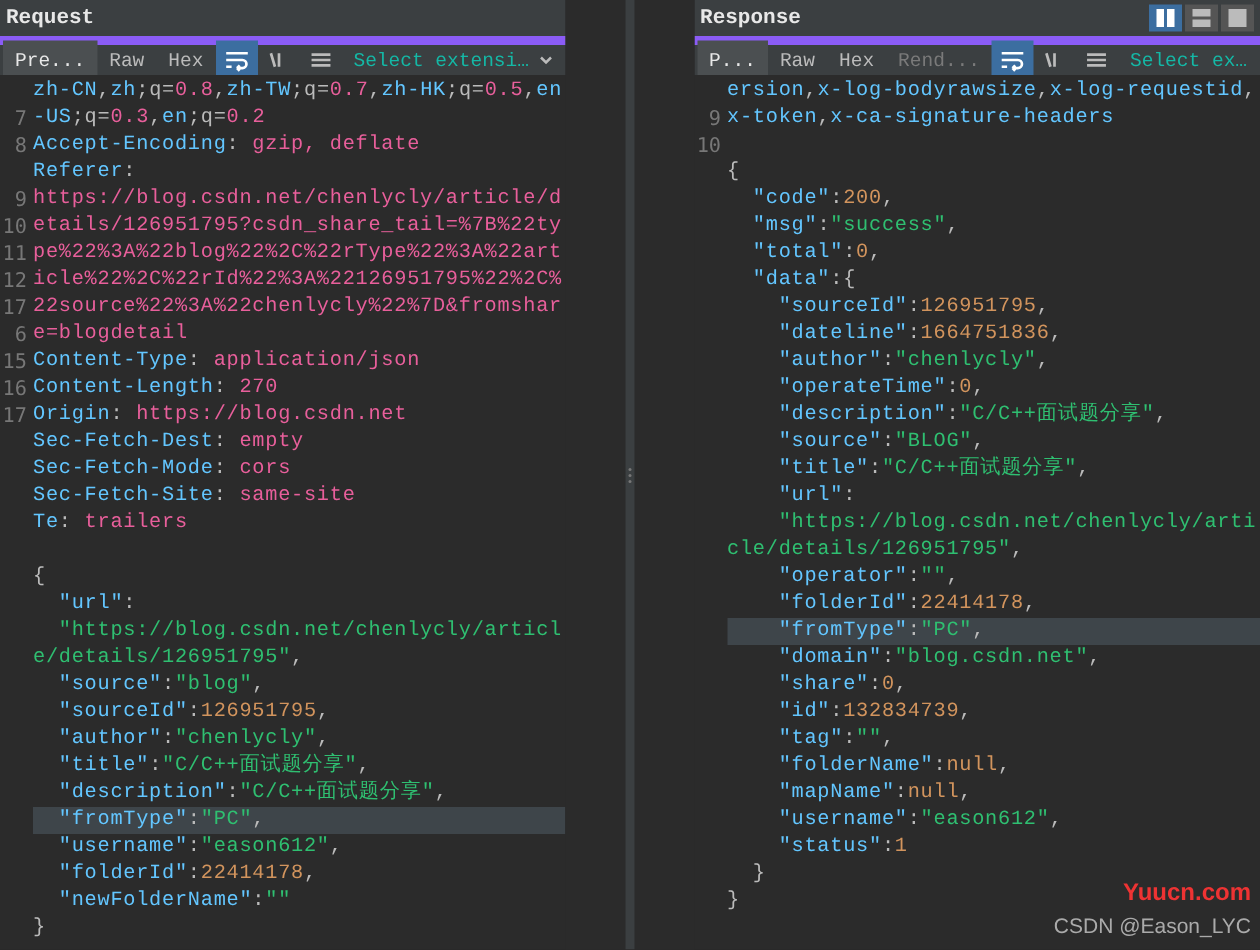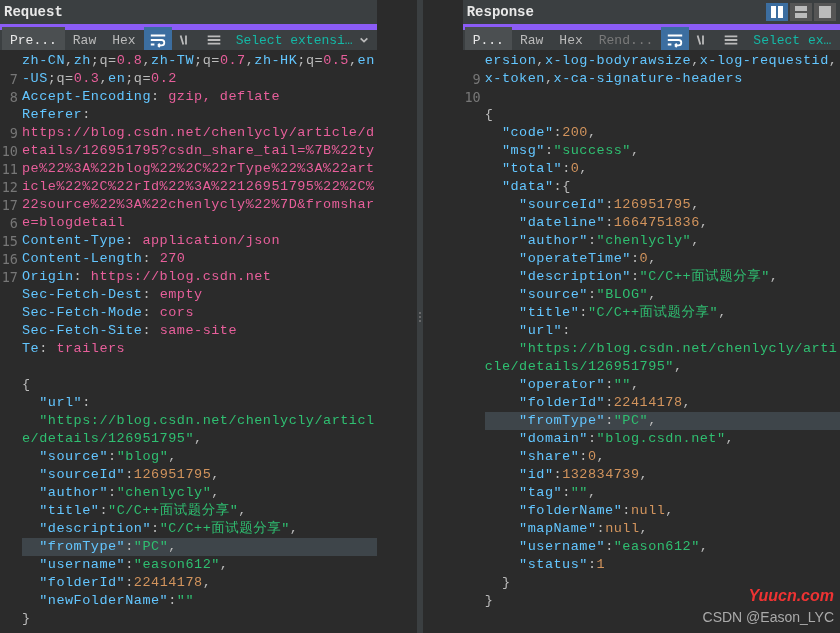--- a/index.html
+++ b/index.html
@@ -35,21 +35,21 @@
 .gutter { width:18px; text-align:right; color:#777; padding-top:2px; font-family:"Consolas",monospace; font-size:13.5px; line-height:18px; user-select:none; }
 .code { flex:1; padding:2px 0 0 4px; font-family:"Consolas","Courier New",monospace; font-size:13.5px; line-height:18px; white-space:pre-wrap; word-break:break-all; color:#bbb; letter-spacing:0.5px; }
 .hl-row { background:#3e454a; }
 .k { color:#63c6ff; }     
 .v { color:#e85f9b;margin-top:14px; }     
 .s { color:#2fbf71; }     
 .n { color:#d2945d; }     
 .punct { color:#bbb; }
 .nul { color:#d2945d; font-style:normal; }
 .drag { width:6px; background:#3b3f41; cursor:col-resize; display:flex; align-items:center; justify-content:center; }
-.wm { position:absolute; right:6px; bottom:28px; color:#e33; font-style:italic; font-weight:bold; font-size:16px; pointer-events:none; font-family:sans-serif; }
+.wm { position:absolute; right:6px; bottom:28px; color:#e33; font-weight:bold; font-size:16px; pointer-events:none; font-family:sans-serif; }
 .wm2 { position:absolute; right:6px; bottom:8px; color:#aaa; font-size:14px; pointer-events:none; font-family:sans-serif; }
 </style>
 </head>
 <body>
 
 <div class="panes">
 
   <div class="pane">
     <div class="title-row">
       <div class="pane-title">Request</div>

